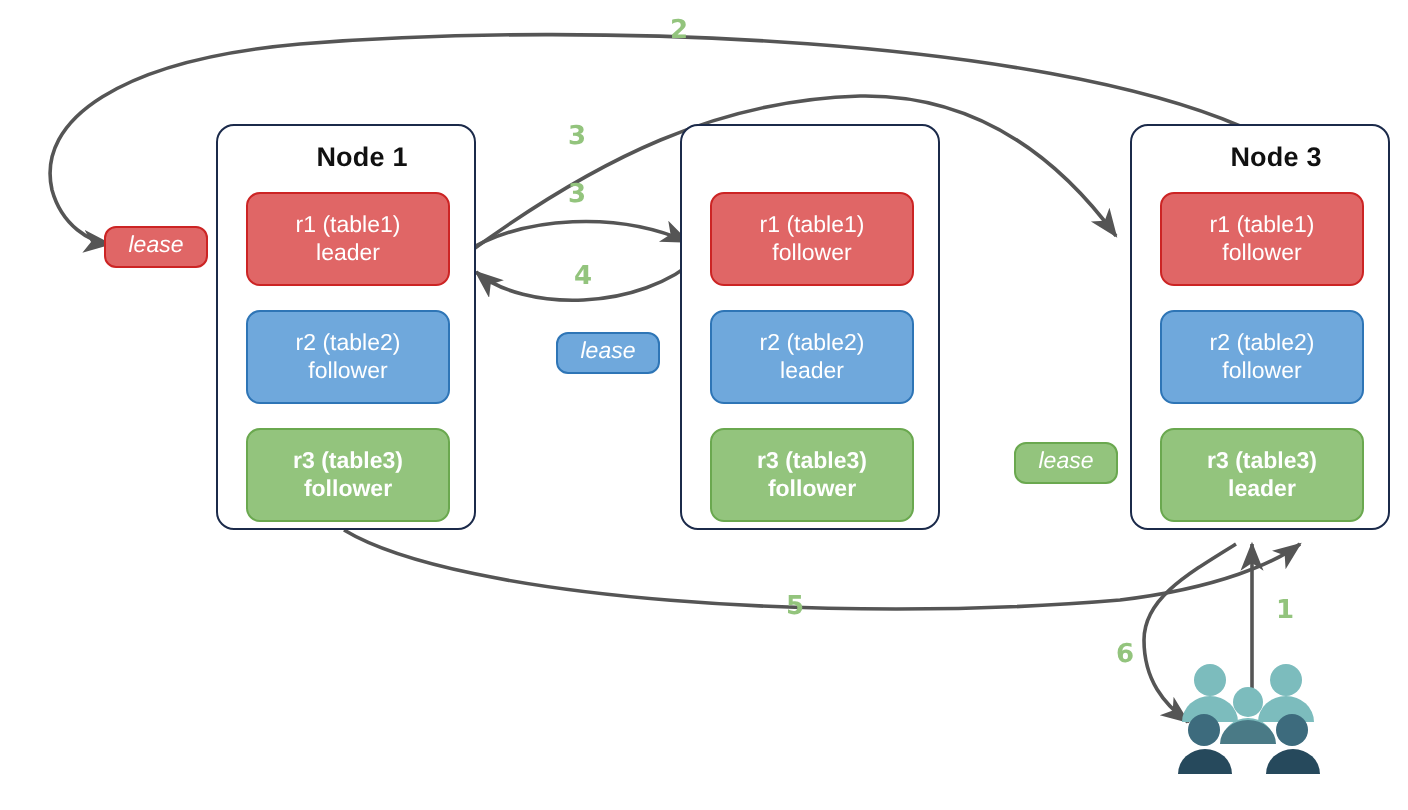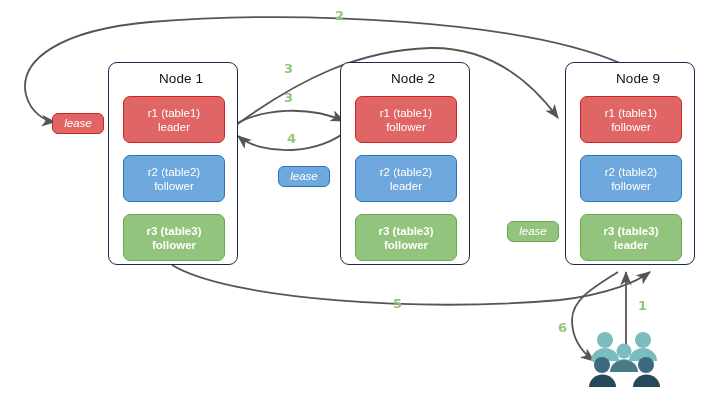--- a/index.html
+++ b/index.html
@@ -15,21 +15,21 @@
     position:absolute;
     background:#ffffff;
     border:1.6px solid #1b2a4a;
     border-radius:9px;
     box-sizing:border-box;
   }
   .node-title{
     position:absolute;left:16px;right:0;top:8px;
     text-align:center;
     font-size:13.5px;
-    font-weight:normal;
+    font-weight:bold;
     color:#111111;
     letter-spacing:.1px;
   }
   .replica{
     position:absolute;
     box-sizing:border-box;
     border-radius:7px;
     color:#ffffff;
     font-size:11.5px;
     line-height:14px;
@@ -103,37 +103,36 @@
       <span>r2 (table2)</span>
       <span>follower</span>
     </div>
     <div class="replica rep-green" style="left:14px;top:151px;width:102px;height:47px;">
       <span>r3 (table3)</span>
       <span>follower</span>
     </div>
   </div>
 
   <div class="node" style="left:340px;top:62px;width:130px;height:203px;">
-    <div class="node-title">Node 2</div>
     <div class="replica rep-red" style="left:14px;top:33px;width:102px;height:47px;">
       <span>r1 (table1)</span>
       <span>follower</span>
     </div>
     <div class="replica rep-blue" style="left:14px;top:92px;width:102px;height:47px;">
       <span>r2 (table2)</span>
       <span>leader</span>
     </div>
     <div class="replica rep-green" style="left:14px;top:151px;width:102px;height:47px;">
       <span>r3 (table3)</span>
       <span>follower</span>
     </div>
   </div>
 
   <div class="node" style="left:565px;top:62px;width:130px;height:203px;">
-    <div class="node-title">Node 9</div>
+    <div class="node-title">Node 3</div>
     <div class="replica rep-red" style="left:14px;top:33px;width:102px;height:47px;">
       <span>r1 (table1)</span>
       <span>follower</span>
     </div>
     <div class="replica rep-blue" style="left:14px;top:92px;width:102px;height:47px;">
       <span>r2 (table2)</span>
       <span>follower</span>
     </div>
     <div class="replica rep-green" style="left:14px;top:151px;width:102px;height:47px;">
       <span>r3 (table3)</span>

